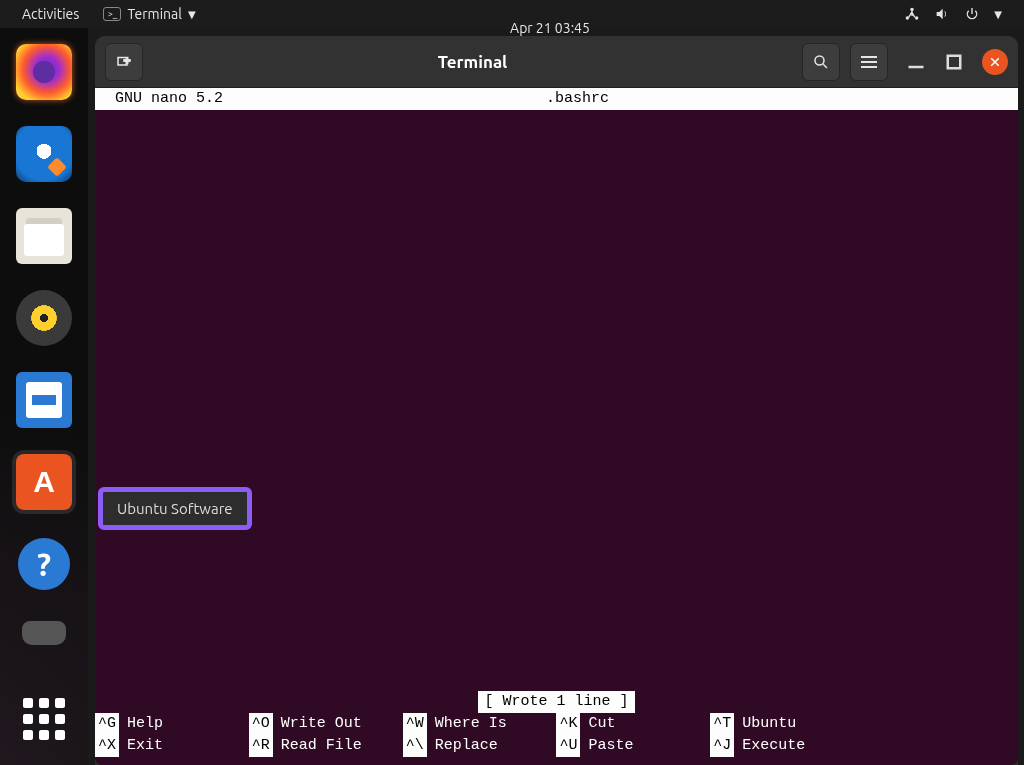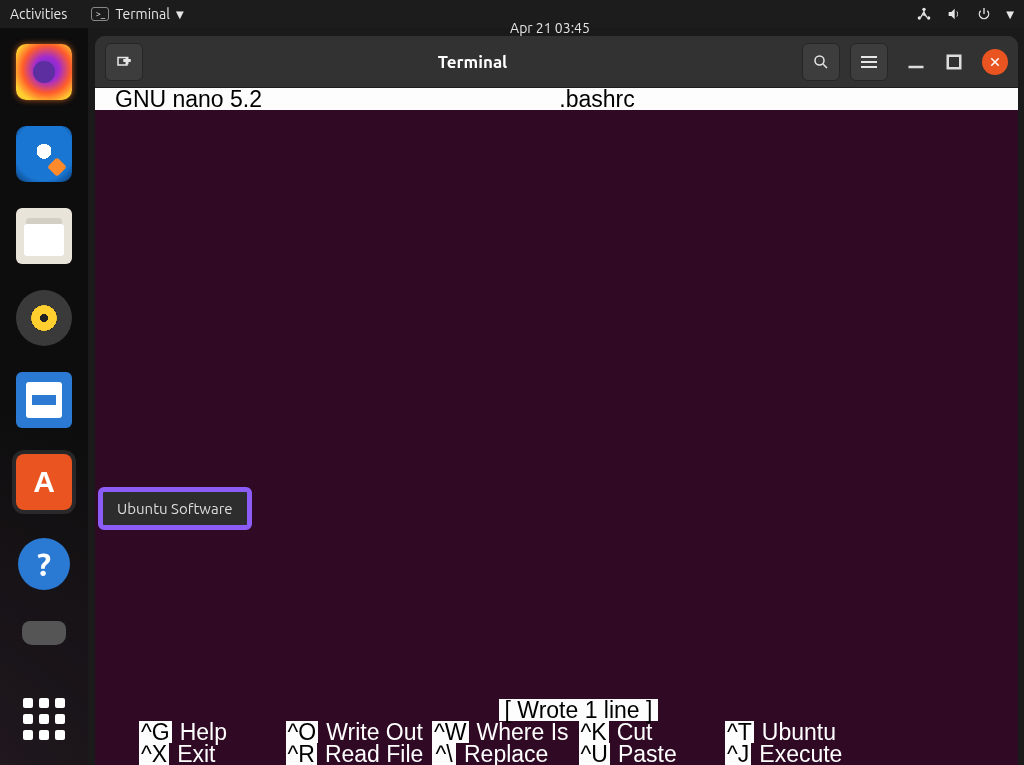--- a/index.html
+++ b/index.html
@@ -6,21 +6,21 @@
   html, body {
     width: 1024px; height: 765px; overflow: hidden;
     font-family: "Ubuntu", "DejaVu Sans", sans-serif;
     background: #1a1a1a;
   }
 
   
   .topbar {
     position: absolute; top: 0; left: 0; right: 0; height: 28px;
     background: #1c1c1c; color: #e6e6e6;
-    display: flex; align-items: center; padding: 0 10px; font-size: 14px;
+    display: flex; align-items: center; padding: 0 22px; font-size: 14px;
     z-index: 10;
   }
   .topbar .left, .topbar .right { display:flex; align-items:center; gap:6px; }
   .topbar .center { flex: 1; text-align: center; position: relative; }
   .topbar .center span { position:absolute; left:50%; transform:translateX(-50%); top:0; line-height:28px;}
   .topbar .app-menu { display:flex; align-items:center; gap:6px; margin-left:18px;}
   .topbar .caret-down { font-size:10px; }
   .topbar .tray { display:flex; align-items:center; gap:14px; margin-left:auto;}
   .ico { display:inline-block; width:16px; height:16px; }
   .ico svg { width:100%; height:100%; fill:#e6e6e6; }
@@ -95,36 +95,37 @@
   .hamburger-lines{display:flex;flex-direction:column;gap:3px;}
   .hamburger-lines span{display:block;width:16px;height:2px;background:#e6e6e6;}
   .win-title{flex:1;text-align:center;font-weight:700;font-size:17px;}
   .win-controls{display:flex;gap:18px;align-items:center;margin-left:8px;}
   .win-ctl{width:20px;height:20px;display:flex;align-items:center;justify-content:center;color:#ddd;}
   .win-close{width:26px;height:26px;border-radius:50%;background:#e95420;display:flex;align-items:center;justify-content:center;}
   .win-close svg{width:12px;height:12px;fill:#fff;}
 
   .terminal{
     flex:1; background:#300a24; color:#fff;
-    font-family:Liberation Sans, sans-serif;
-    font-size:23px; line-height:22px;
+    font-family:Liberation Mono, monospace;
+    font-size:15px; line-height:22px;
     position:relative;
+    border-radius:7px;
   }
   .nano-header{
     background:#fdfdfd;color:#000;display:flex;padding:0 6px;height:22px;align-items:center;
   }
   .nano-header .nh-left{padding-left:14px;}
   .nano-header .nh-file{flex:1;text-align:center;margin-left:-80px;}
   .content-line{padding:0 2px;white-space:pre;}
   .tok-kw{color:#34e2e2;}
   .tok-str{color:#ffec89;}
   .cursor{background:#c7b27a;color:#300a24;}
 
   .nano-footer{
-    position:absolute;left:0;right:0;bottom:0;padding-left:44px;
+    position:absolute;left:0;right:0;bottom:8px;
   }
   .status-msg{
     display:block;width:fit-content;margin:0 auto;background:#fdfdfd;color:#000;padding:0 6px;
   }
   .shortcut-rows{display:flex;flex-direction:column;}
   .shortcut-row{display:grid;grid-template-columns:repeat(6,1fr);}
   .sc{display:flex;gap:8px;align-items:center;}
   .sc .key{background:#fdfdfd;color:#000;padding:0 2px;min-width:24px;text-align:center;}
 </style>
 </head>

